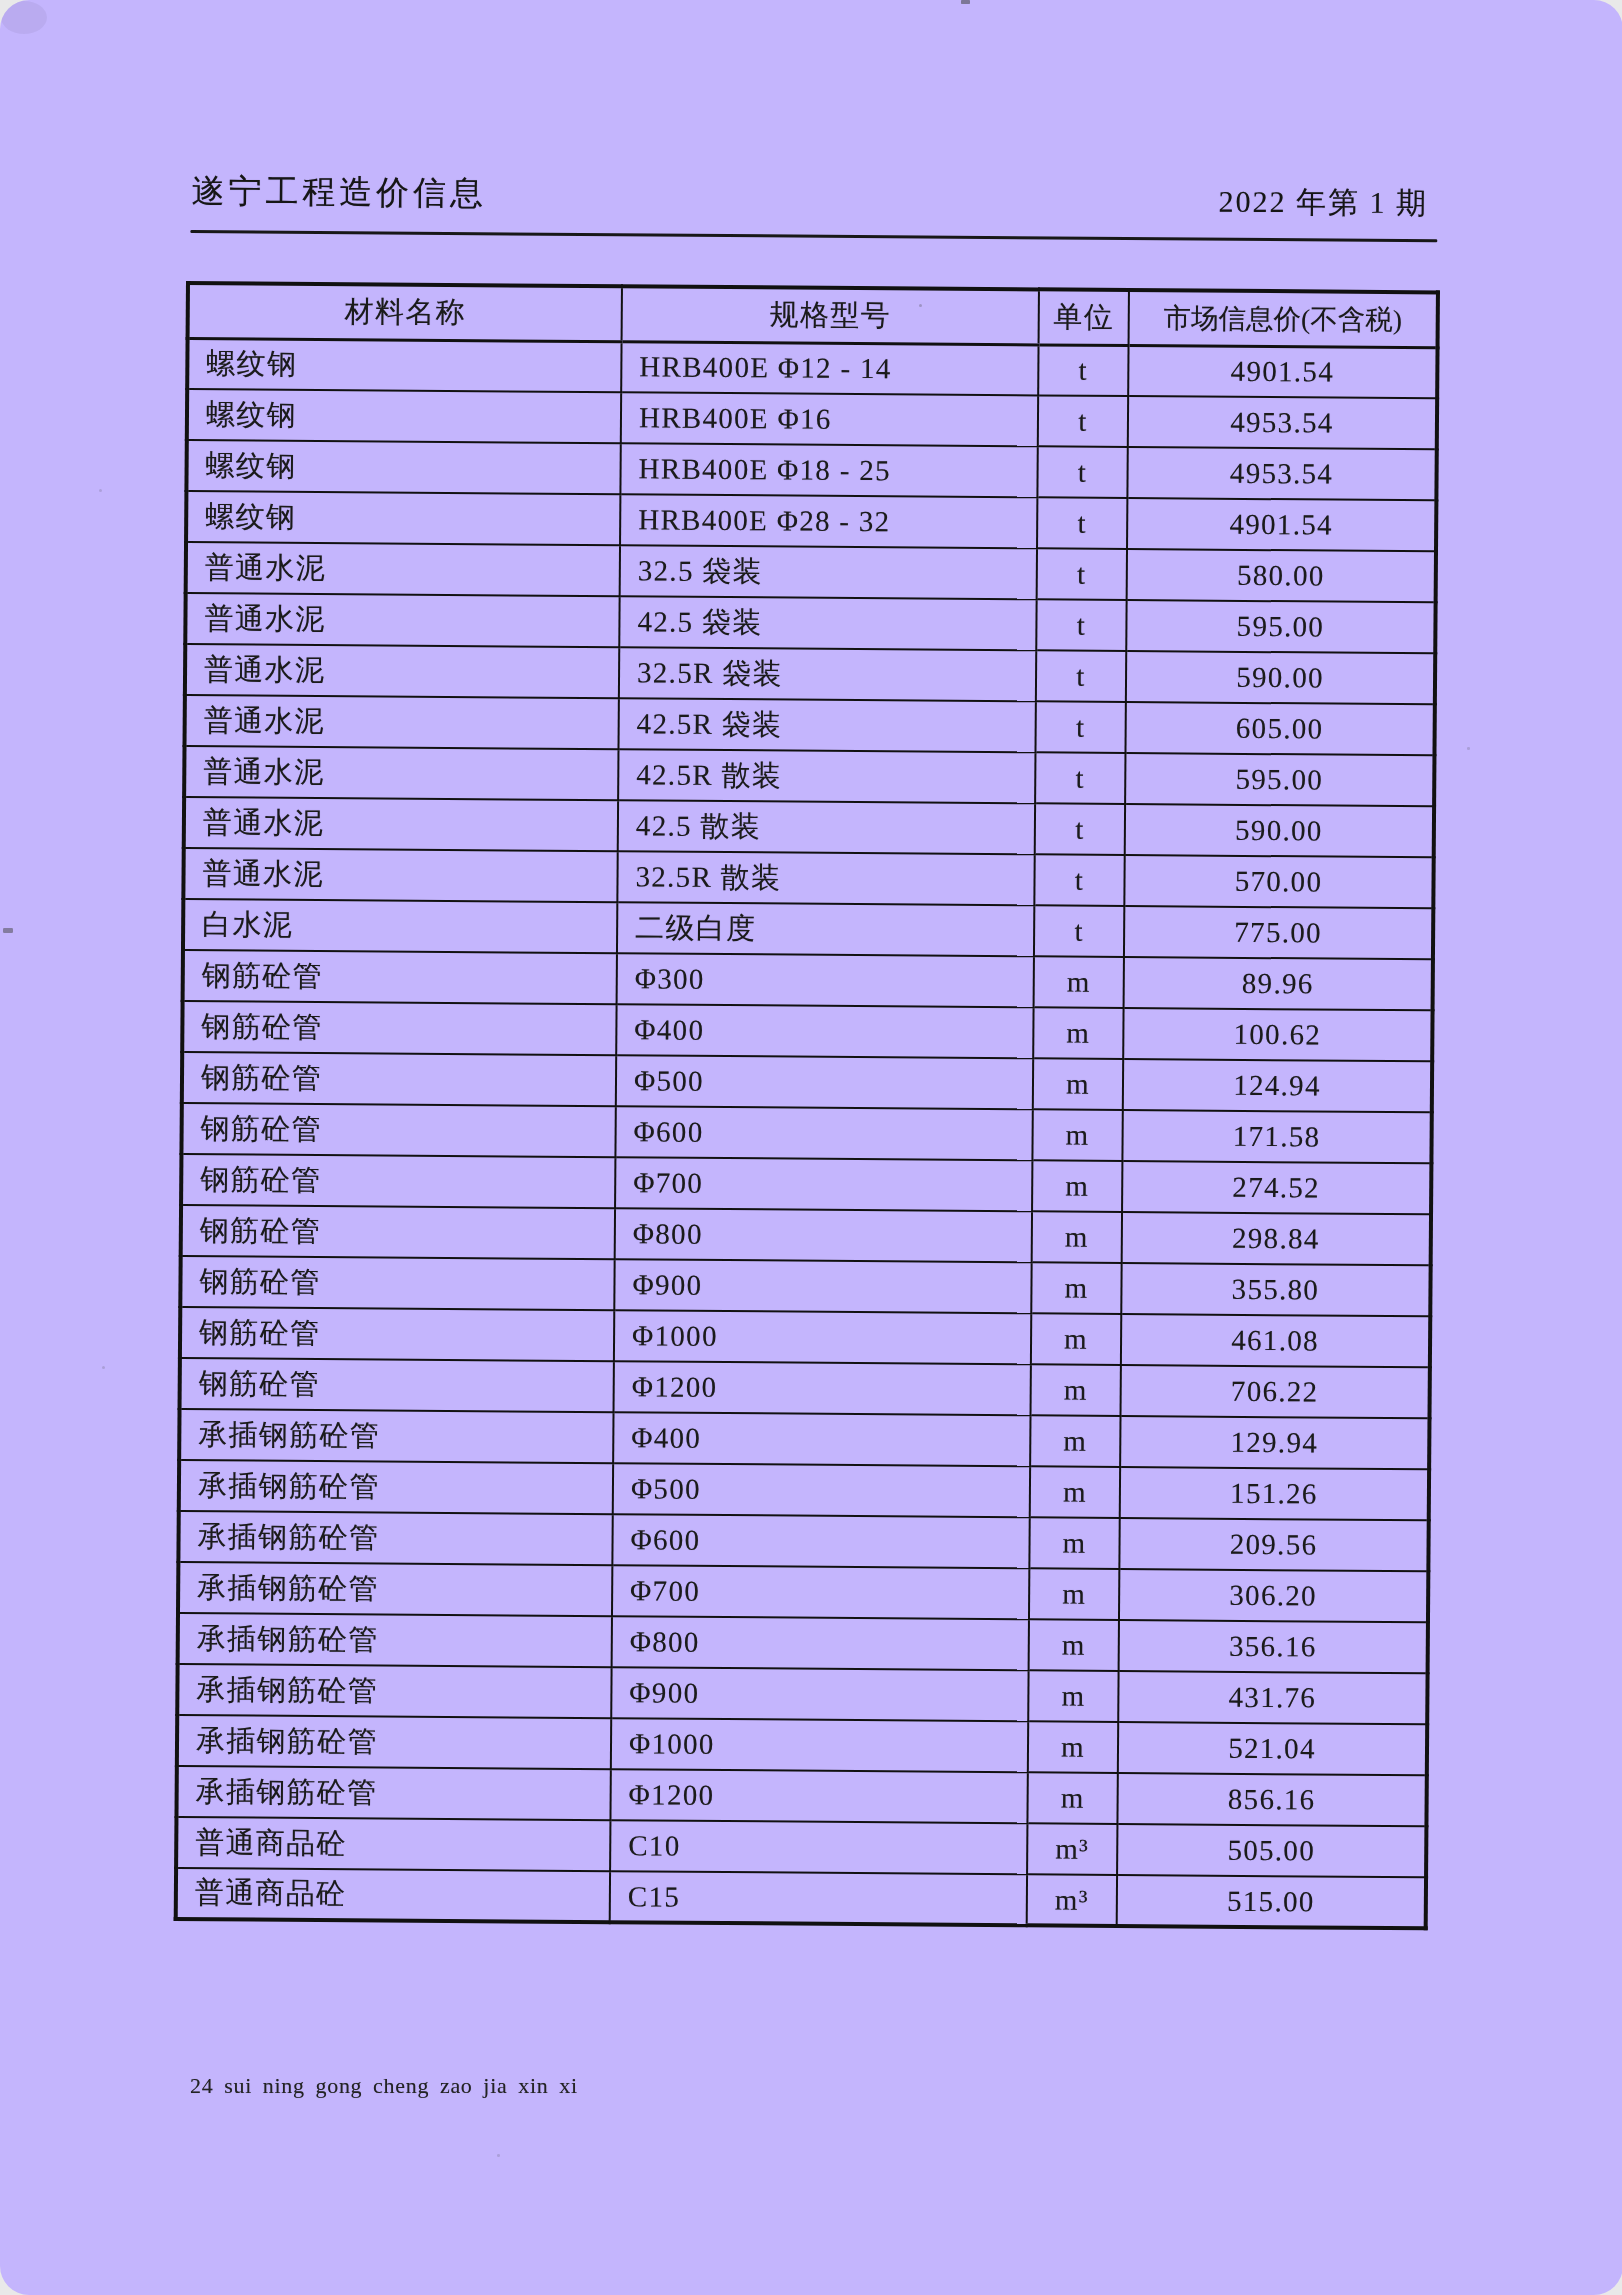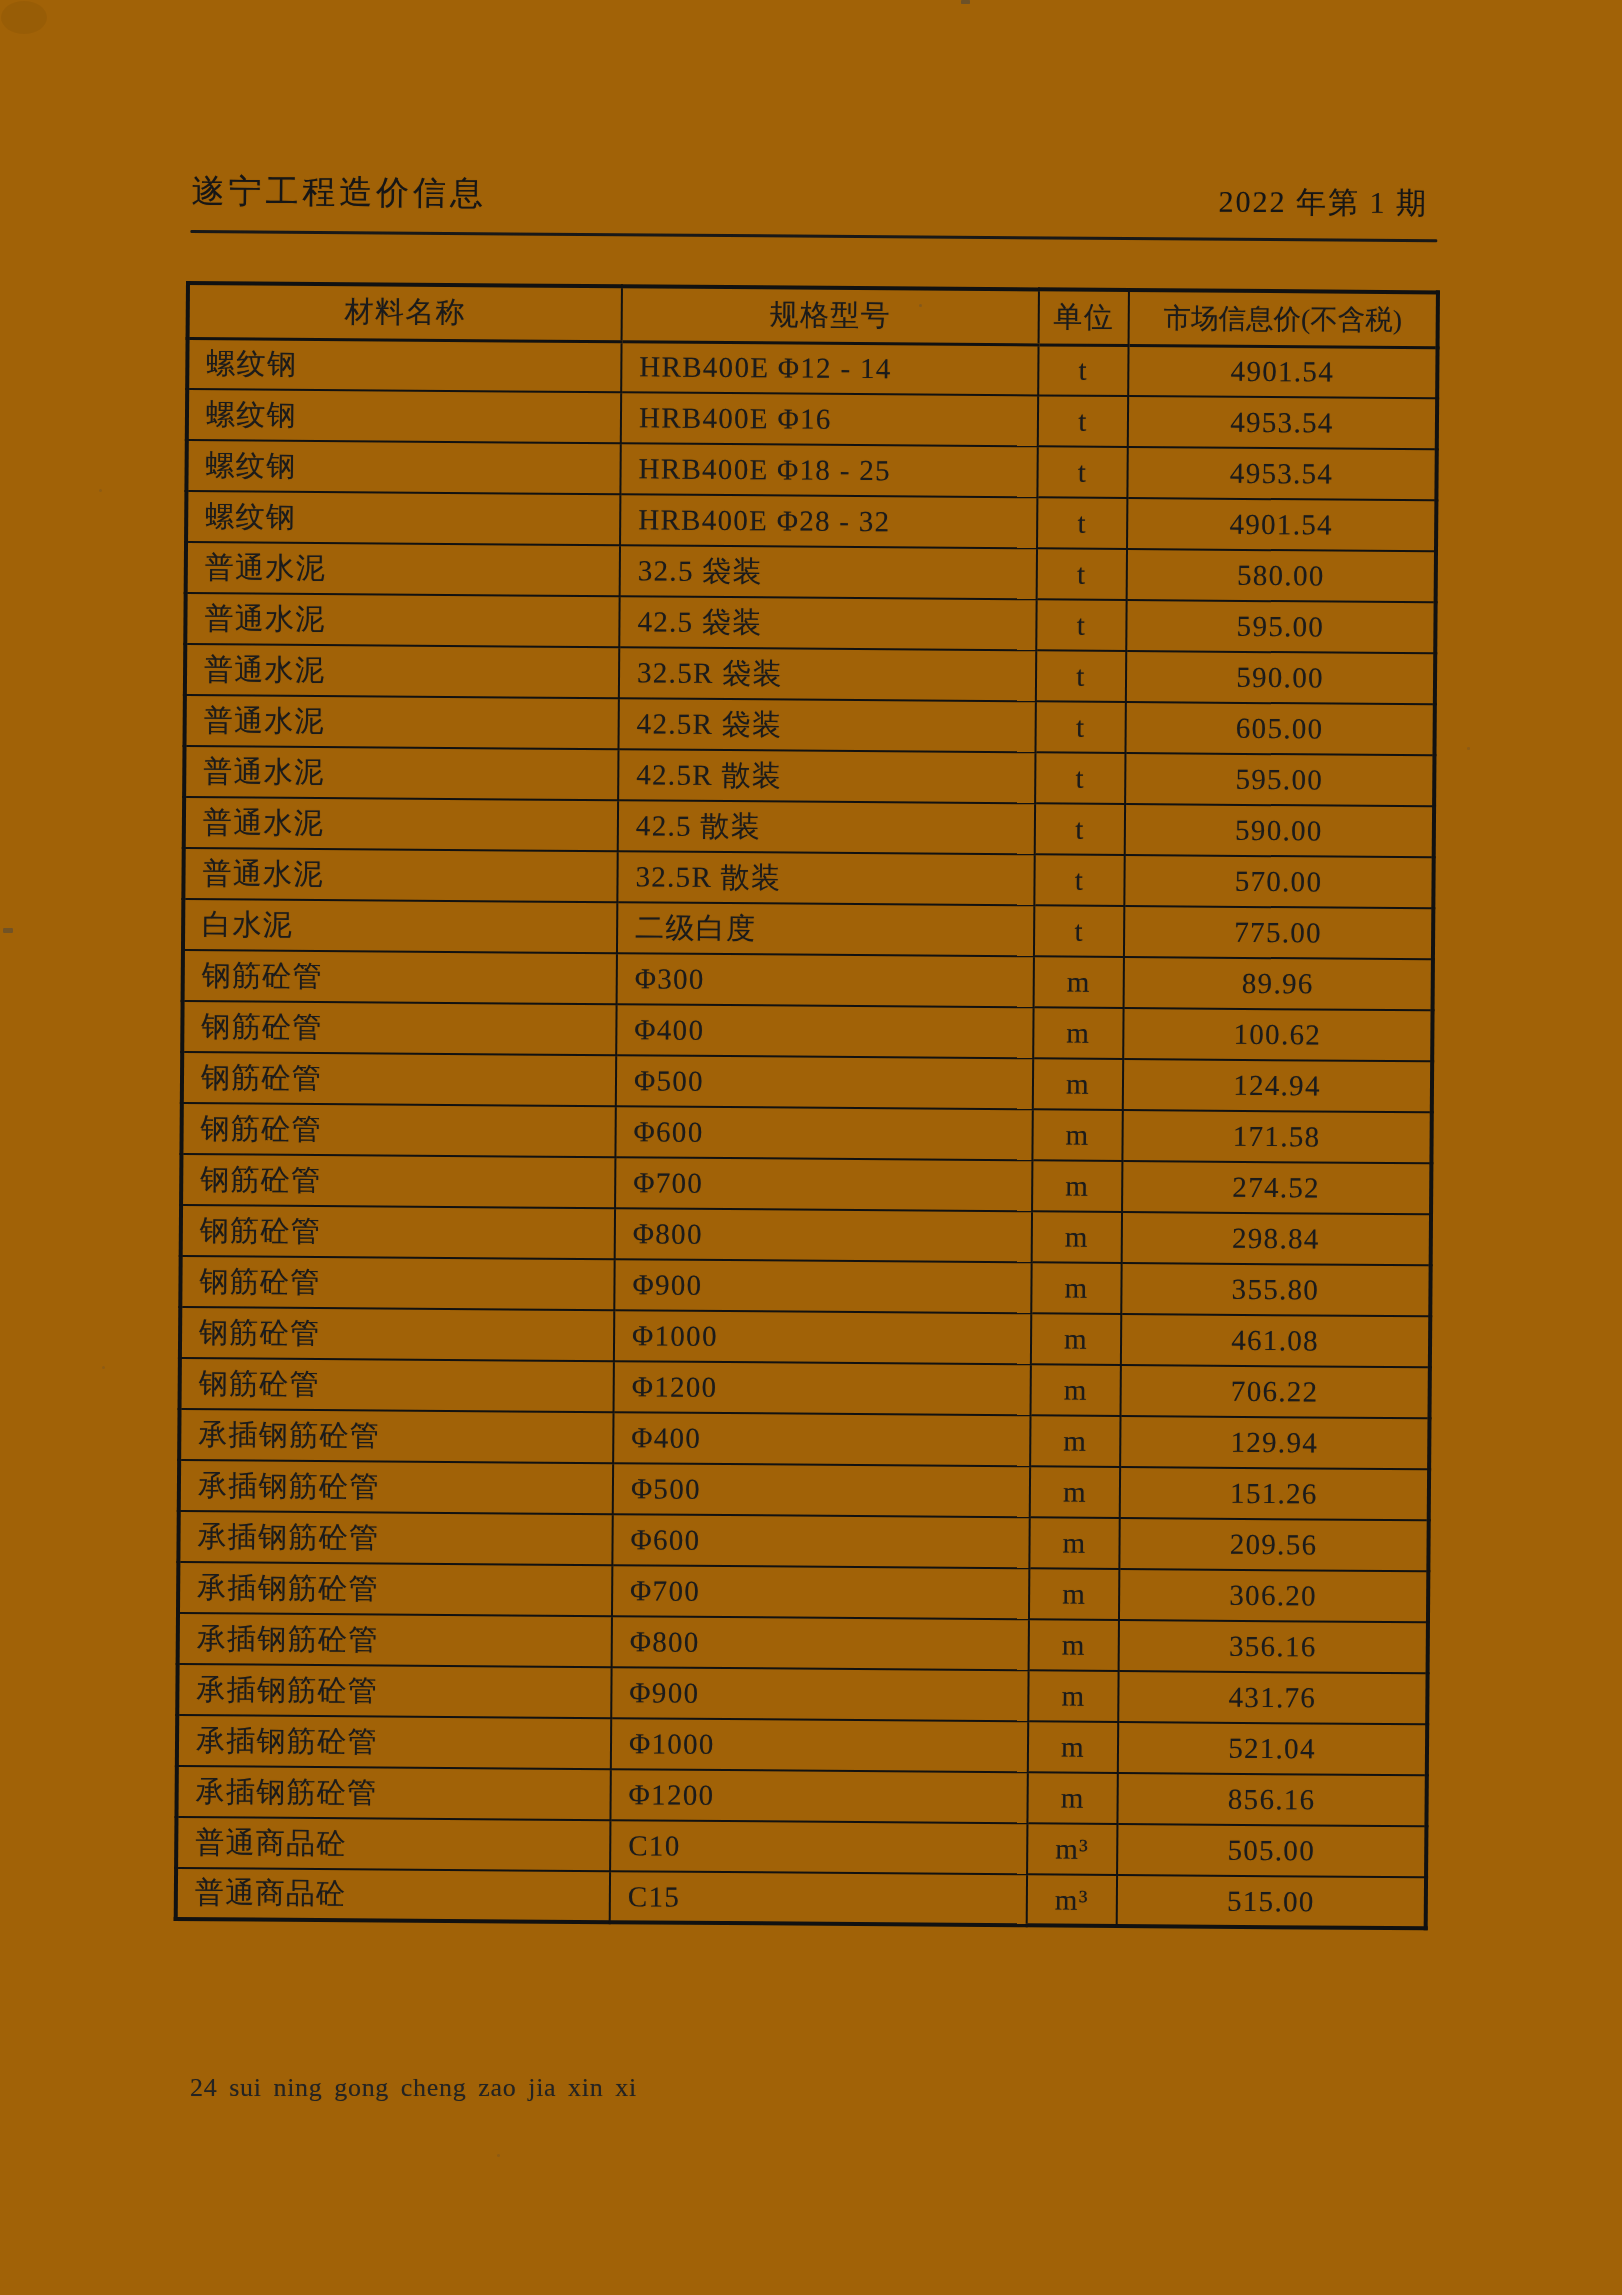--- a/index.html
+++ b/index.html
@@ -3,21 +3,21 @@
 <meta charset="utf-8">
 <style>
   html,body{margin:0;padding:0;}
   body{
     width:1623px;height:2295px;
     background:#e9e9e9;
     font-family:"Liberation Serif","DejaVu Serif",serif;
   }
   .page{
     position:relative;width:1623px;height:2295px;overflow:hidden;
-    background:#a16207;color:#1d1d1d;
+    background:#c4b5fd;color:#1d1d1d;border-radius:29px;
   }
   
   .rot{
     position:absolute;left:0;top:0;width:1623px;height:2295px;
     transform:rotate(0.43deg);
     transform-origin:190px 281px;
   }
   .masthead-title{
     position:absolute;left:191px;top:169px;
     font-size:33px;letter-spacing:3.9px;color:#161616;
@@ -55,21 +55,21 @@
     font-size:29px;letter-spacing:1.3px;
     border-bottom-width:3.3px;
   }
   table.tbl th.th-price{font-size:27.5px;letter-spacing:0;}
   table.tbl td{height:51px;font-size:29px;letter-spacing:1.3px;}
   td.td-name,td.td-spec{text-align:left;padding-left:17px;}
   td.td-unit{text-align:center;font-size:27px;letter-spacing:0;}
   td.td-price{text-align:center;letter-spacing:0.7px;}
   .page-footer{
     position:absolute;left:190px;top:2073px;
-    font-size:26px;color:#232323;
+    font-size:22px;color:#232323;
     letter-spacing:0.7px;word-spacing:4.6px;white-space:nowrap;
     text-shadow:0 0 0.7px rgba(25,25,25,.35);
   }
   
   .speck{position:absolute;background:#444;border-radius:50%;}
   .sp1{left:961px;top:0;width:9.2px;height:3.9px;opacity:.55;border-radius:0.7px;}
   .sp2{left:1.3px;top:1.3px;width:46px;height:33px;background:rgba(0,0,0,.05);border-radius:60%;}
   .sp3{left:919px;top:304px;width:3.3px;height:3.3px;opacity:.3;}
   .sp4{left:2.6px;top:928px;width:10.5px;height:4.6px;opacity:.5;border-radius:1.3px;}
   .sp5{left:99px;top:489px;width:3.3px;height:3.3px;opacity:.18;}

